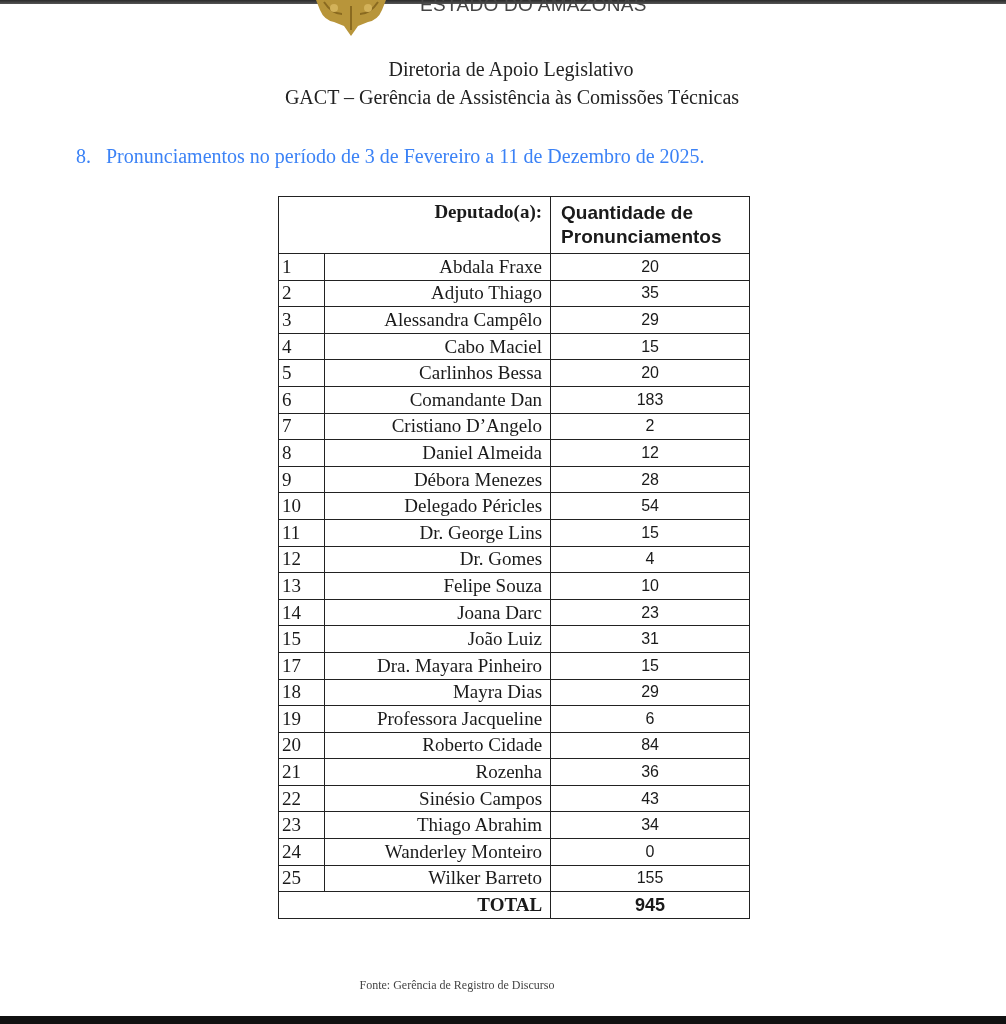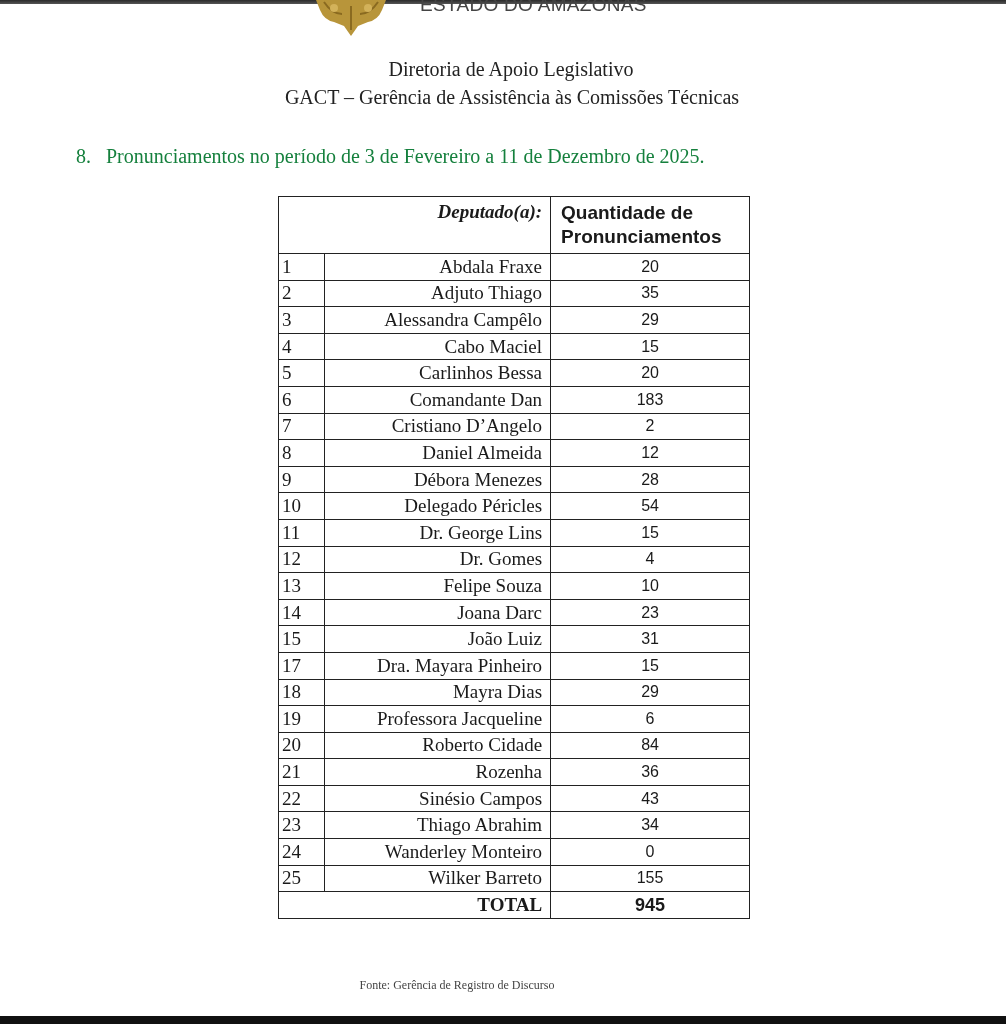--- a/index.html
+++ b/index.html
@@ -26,21 +26,21 @@
     font-size: 19px; color: #444; letter-spacing: 0.3px;
   }
   .dept {
     position: absolute; left: 0; width: 1006px; text-align: center;
     font-size: 20px; color: #222;
   }
   .dept1 { top: 58px; left: 8px; }
   .dept2 { top: 86px; left: 9px; }
   .section-heading {
     position: absolute; left: 76px; top: 145px;
-    font-size: 20px; color: #15803d;
+    font-size: 20px; color: #3b82f6;
   }
   table.data {
     position: absolute; left: 278px; top: 196px;
     border-collapse: collapse;
     width: 472px;
   }
   table.data td, table.data th {
     border: 1.5px solid #222;
     padding: 0;
     height: 25.6px;
@@ -50,21 +50,21 @@
   table.data th {
     font-weight: bold; height: 52px; vertical-align: middle;
   }
   .col-num { width: 44px; text-align: left; padding-left: 3px !important; }
   .col-name { width: 226px; text-align: right; padding-right: 8px !important; }
   .col-qty {
     width: 190px; text-align: center;
     font-family: "Liberation Sans", "DejaVu Sans", sans-serif;
     font-size: 16px !important;
   }
-  .hdr-dep { text-align: right; padding-right: 8px !important; vertical-align: top !important; padding-top: 4px !important; font-style: italic; }
+  .hdr-dep { text-align: right; padding-right: 8px !important; vertical-align: top !important; padding-top: 4px !important; }
   .hdr-qty { text-align: left; padding-left: 10px !important; line-height: 24px !important; }
   .total-row td { font-weight: bold; }
   .total-qty { font-size: 18px !important; }
   .source {
     position: absolute; left: 0; width: 848px; top: 978px; text-align: center;
     font-size: 12px; color: #444; padding-left: 66px; box-sizing: border-box;
   }
 </style>
 </head>
 <body>

